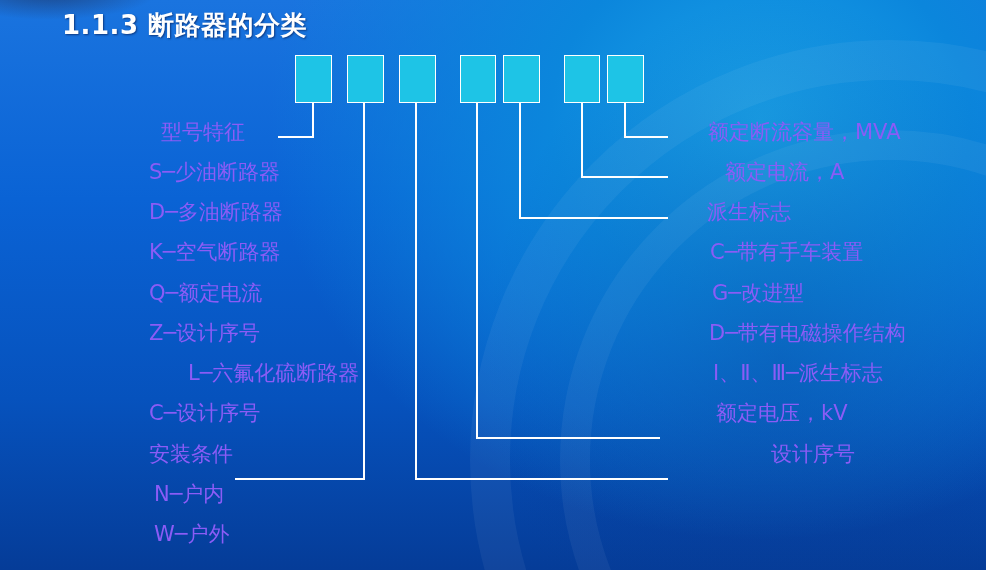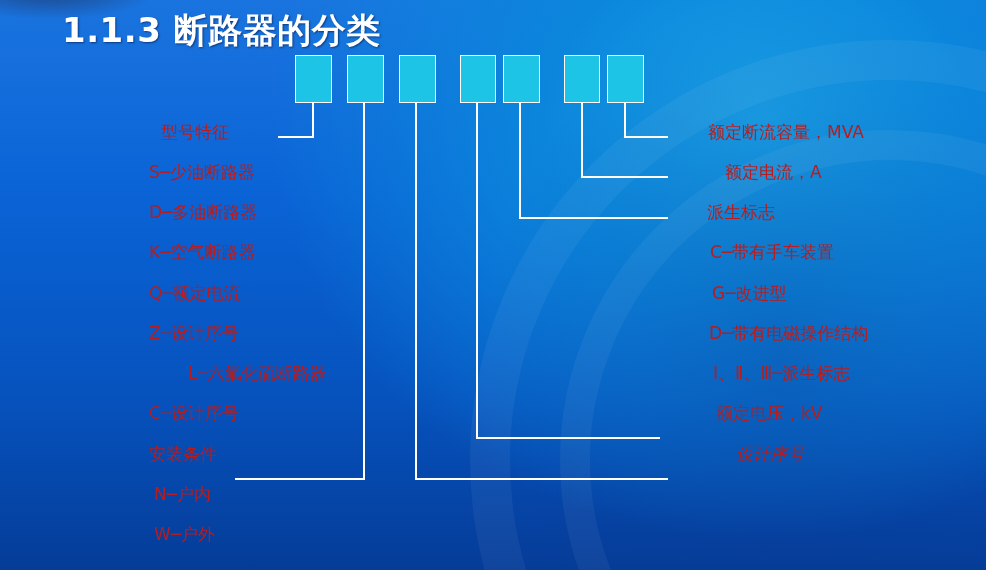--- a/index.html
+++ b/index.html
@@ -10,32 +10,32 @@
       radial-gradient(ellipse 420px 520px at 780px 360px, rgba(10,60,150,0.35), rgba(0,0,0,0) 70%),
       radial-gradient(ellipse 700px 600px at 760px 120px, #1aa3e8 0%, #0b86dc 30%, rgba(6,100,210,0) 70%),
       linear-gradient(180deg, #1a74df 0%, #0a63d5 35%, #0652bd 70%, #053c98 100%);
   }
   .arc {
     position:absolute; border-radius:50%; pointer-events:none;
     border: 40px solid rgba(255,255,255,0.05);
   }
   .title {
     position:absolute; left:62px; top:8px;
-    font-size:34px; font-weight:bold; color:#ffffff;
+    font-size:26px; font-weight:bold; color:#ffffff;
     text-shadow: 1px 1px 2px rgba(0,0,40,0.5);
     letter-spacing:0.5px;
   }
   .box {
     position:absolute; top:55px; height:48px;
     background:#1ec4e6; border:1.5px solid #ffffff; box-sizing:border-box;
   }
   .vl { position:absolute; width:2px; background:#ffffff; }
   .hl { position:absolute; height:2px; background:#ffffff; }
   .lbl {
-    position:absolute; color:#b91c1c; font-size:17px; white-space:nowrap;
+    position:absolute; color:#8b5cf6; font-size:21px; white-space:nowrap;
     line-height:20px;
   }
   .corner-shadow {
     position:absolute; left:-60px; top:-40px; width:220px; height:60px;
     border-radius:50%;
     background: radial-gradient(ellipse at center, rgba(30,30,60,0.55), rgba(0,0,0,0) 70%);
   }
 </style>
 </head>
 <body>
@@ -90,13 +90,13 @@
 <div class="lbl" style="left:154px; top:524px;text-align:center;">W─户外</div>
 
 <div class="lbl" style="left:708px; top:122px;">额定断流容量，MVA</div>
 <div class="lbl" style="left:705px; top:162px;margin-left:20px;">额定电流，A</div>
 <div class="lbl" style="left:707px; top:202px;">派生标志</div>
 <div class="lbl" style="left:710px; top:242px;">C─带有手车装置</div>
 <div class="lbl" style="left:712px; top:283px;">G─改进型</div>
 <div class="lbl" style="left:709px; top:323px;">D─带有电磁操作结构</div>
 <div class="lbl" style="left:713px; top:363px;">Ⅰ、Ⅱ、Ⅲ─派生标志</div>
 <div class="lbl" style="left:716px; top:403px;">额定电压，kV</div>
-<div class="lbl" style="left:736px; top:444px;font-style:italic;">设计序号</div>
+<div class="lbl" style="left:771px; top:444px;">设计序号</div>
 
 </body></html>

